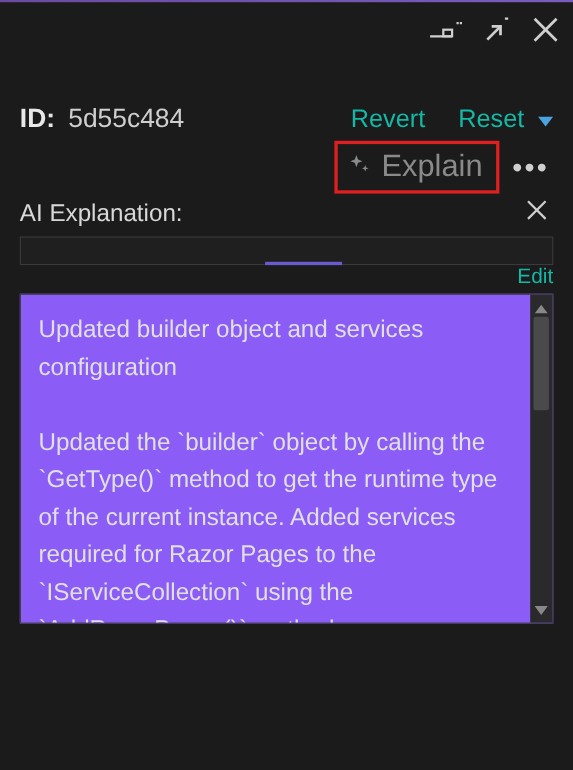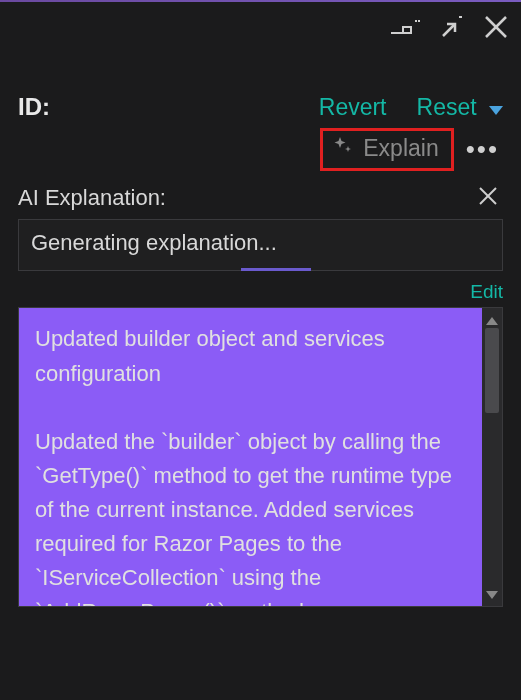--- a/index.html
+++ b/index.html
@@ -67,37 +67,36 @@
     margin-top: 6px;
     gap: 8px;
   }
   .explain-btn {
     border: 3px solid #e02020;
     padding: 4px 12px 6px 10px;
     display: flex;
     align-items: center;
     gap: 10px;
     color: #8a8a8a;
-    font-size: 23px;
+    font-size: 28px;
     cursor: pointer;
   }
   .sparkle { color: #8a8a8a; }
   .more-dots {
     color: #cfcfcf;
     font-size: 26px;
     letter-spacing: 2px;
     cursor: pointer;
     padding: 0 4px;
   }
 
   
   .section-header {
     display: flex;
     align-items: center;
-    margin-top: 10px;
   }
   .section-title {
     font-size: 22px;
     color: #d8d8d8;
   }
   .spacer { flex: 1; }
   .close-x {
     color: #cfcfcf;
     cursor: pointer;
     padding: 4px;
@@ -194,20 +193,21 @@
       <line x1="3" y1="3" x2="23" y2="23" stroke="#cfcfcf" stroke-width="2.5"></line>
       <line x1="23" y1="3" x2="3" y2="23" stroke="#cfcfcf" stroke-width="2.5"></line>
     </svg>
   </span>
 </div>
 
 <div class="content">
 
   <div class="id-row">
     <span class="id-label">ID:</span>
+    <span class="id-value">5d55c484</span>
     <span class="id-spacer"></span>
     <span class="link">Revert</span>
     <span class="link">
       <span>Reset</span>
       <span class="chev">
         <svg width="14" height="10" viewBox="0 0 14 10">
             <polygon points="0,0 14,0 7,9" fill="#4aa3df"></polygon>
           </svg>
       </span>
     </span>
@@ -231,21 +231,20 @@
     <span class="spacer"></span>
     <span class="close-x">
       <svg width="22" height="22" viewBox="0 0 22 22">
         <line x1="3" y1="3" x2="19" y2="19" stroke="#cfcfcf" stroke-width="2"></line>
         <line x1="19" y1="3" x2="3" y2="19" stroke="#cfcfcf" stroke-width="2"></line>
       </svg>
     </span>
   </div>
 
   <div class="gen-box">
-    <span class="gen-text">Generating explanation...</span>
     <div class="progress"></div>
   </div>
 
   <div class="section-header">
     <span class="spacer"></span>
     <span class="link" style="font-size:19px">Edit</span>
   </div>
 
   <div class="msg-body-wrap">
     <div class="msg-body">Updated builder object and services configuration

